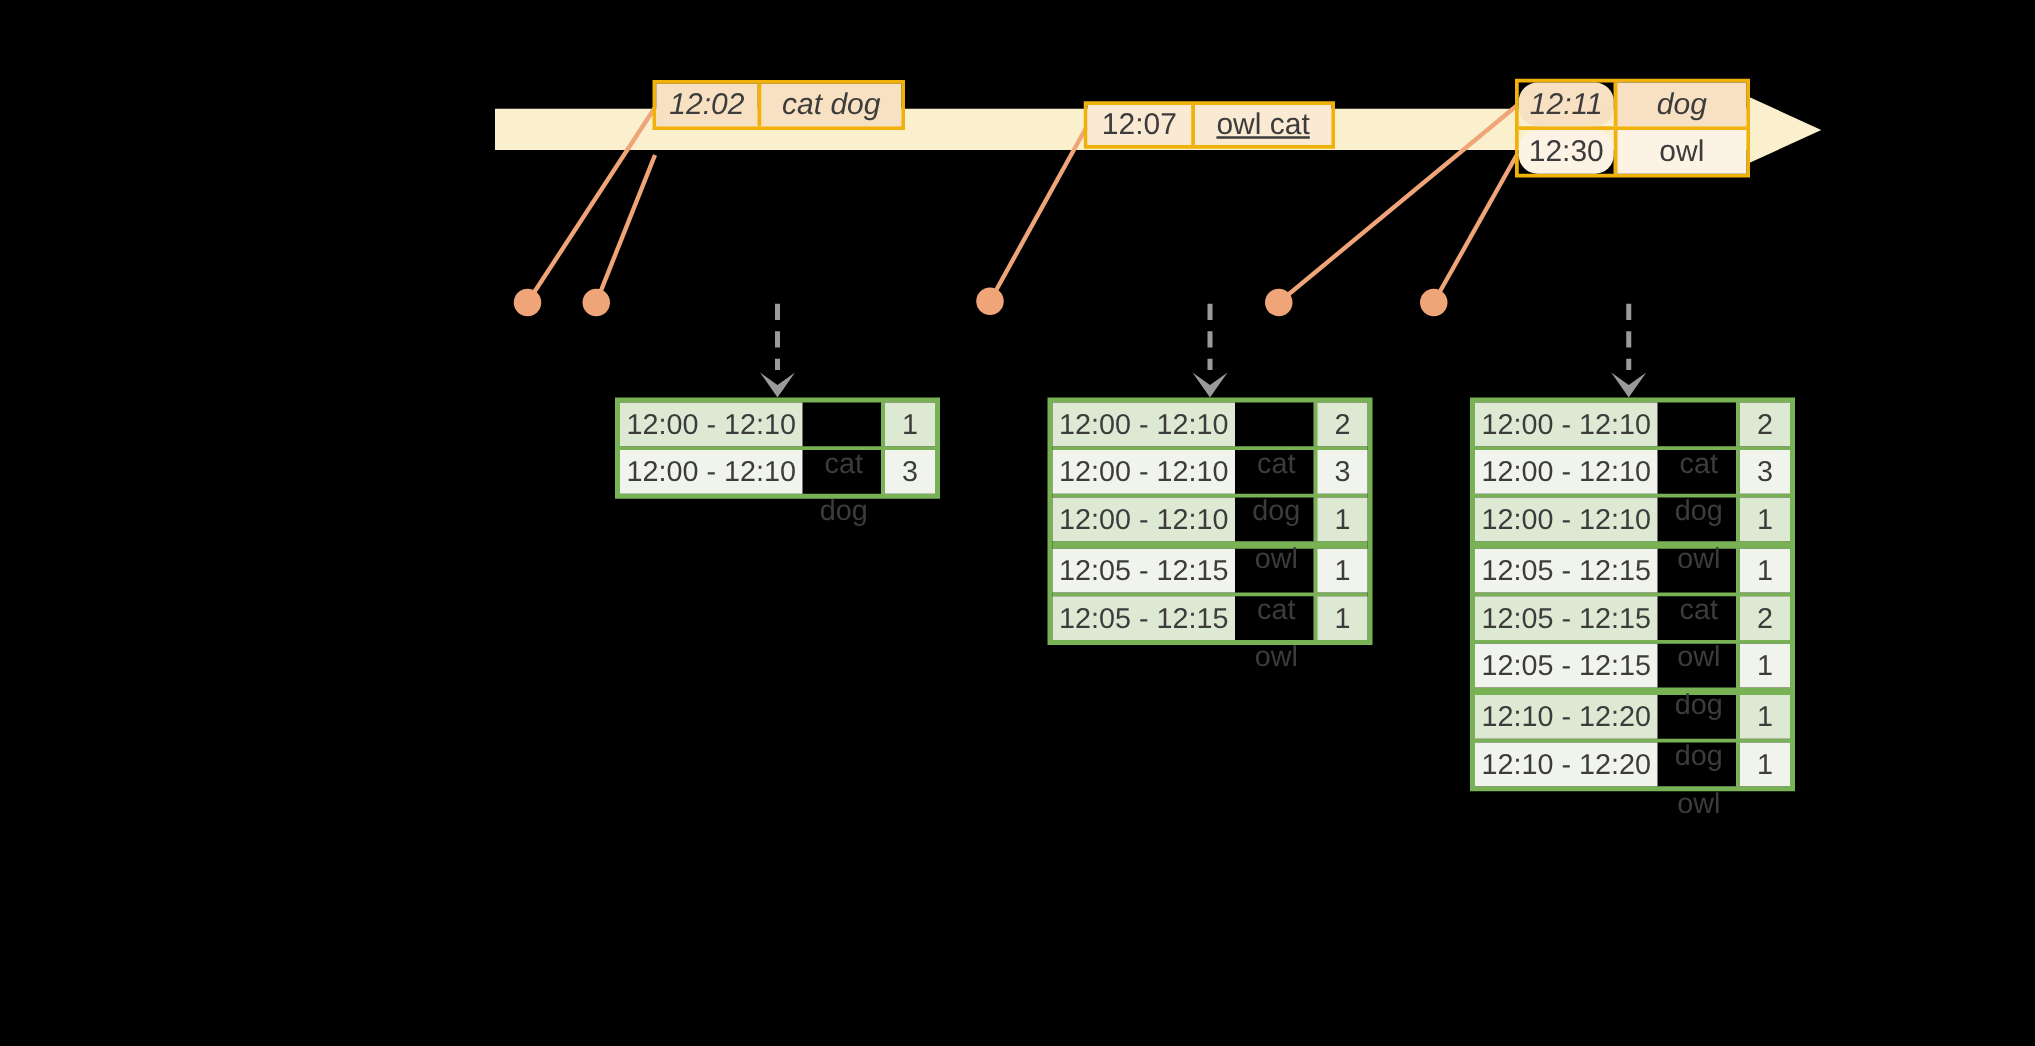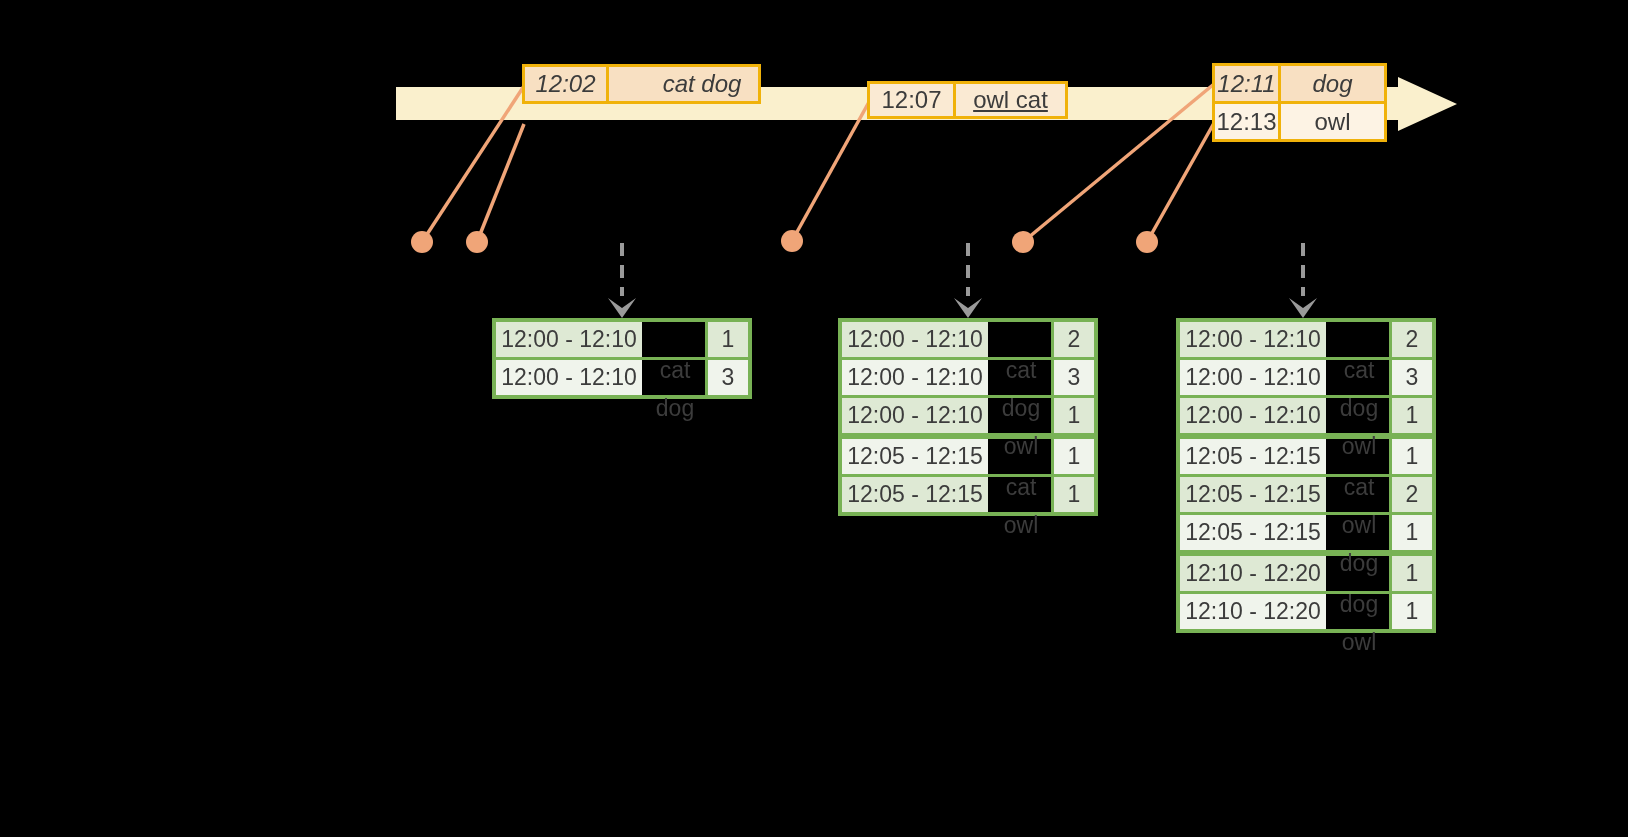--- a/index.html
+++ b/index.html
@@ -33,27 +33,27 @@
   .etable{position:absolute;border:3px solid var(--event-border);}
   .erow{display:flex;height:34px;}
   .erow + .erow{border-top:3px solid var(--event-border);}
   .ecell{display:flex;align-items:center;justify-content:center;
          color:var(--text);font-size:24px;line-height:1;}
   .ecell.words{border-left:3px solid var(--event-border);}
   .erow.tone-dark  .ecell{background:var(--event-row-dark);font-style:italic;}
   .erow.tone-mid   .ecell{background:var(--event-row-mid);}
   .erow.tone-light .ecell{background:var(--event-row-light);}
   #etable1{left:522px;top:64px;}
-  #etable1 .time{width:81px;}  #etable1 .words{width:112px;padding-left:37px;}
+  #etable1 .time{width:81px;}  #etable1 .words{width:112px;}
   #etable2{left:867px;top:81px;}
   #etable2 .erow{height:32px;}
   #etable2 .time{width:83px;}  #etable2 .words{width:109px;text-decoration:underline;}
   #etable3{left:1212px;top:63px;}
   #etable3 .erow{height:35px;}
-  #etable3 .time{width:63px;}  #etable3 .words{width:103px;}
+  #etable3 .time{width:76px;border-radius:15px;}  #etable3 .words{width:103px;}
 
   
   .rtable{position:absolute;border:4px solid var(--result-border);}
   .rrow{display:flex;height:35px;}
   .rrow + .rrow{border-top:3px solid var(--result-border);}
   .rrow.group-start{border-top-width:6px;}
   .rcell{display:flex;align-items:center;justify-content:center;
          color:var(--text);font-size:23px;line-height:1;}
   .rcell.window{width:146px;}
   .rcell.word{width:60px;border-left:3px solid var(--result-border);margin-top:48px;}
@@ -105,21 +105,21 @@
         <div class="ecell time">12:07</div>
         <div class="ecell words">owl cat</div>
       </div>
     </div>
   <div class="etable" id="etable3">
       <div class="erow tone-dark">
         <div class="ecell time">12:11</div>
         <div class="ecell words">dog</div>
       </div>
       <div class="erow tone-light">
-        <div class="ecell time">12:13</div>
+        <div class="ecell time">12:30</div>
         <div class="ecell words">owl</div>
       </div>
     </div>
 
   <div class="rtable" id="rtable1">
       <div class="rrow dark">
         <div class="rcell window">12:00 - 12:10</div>
         <div class="rcell word">cat</div>
         <div class="rcell count">1</div>
       </div>

